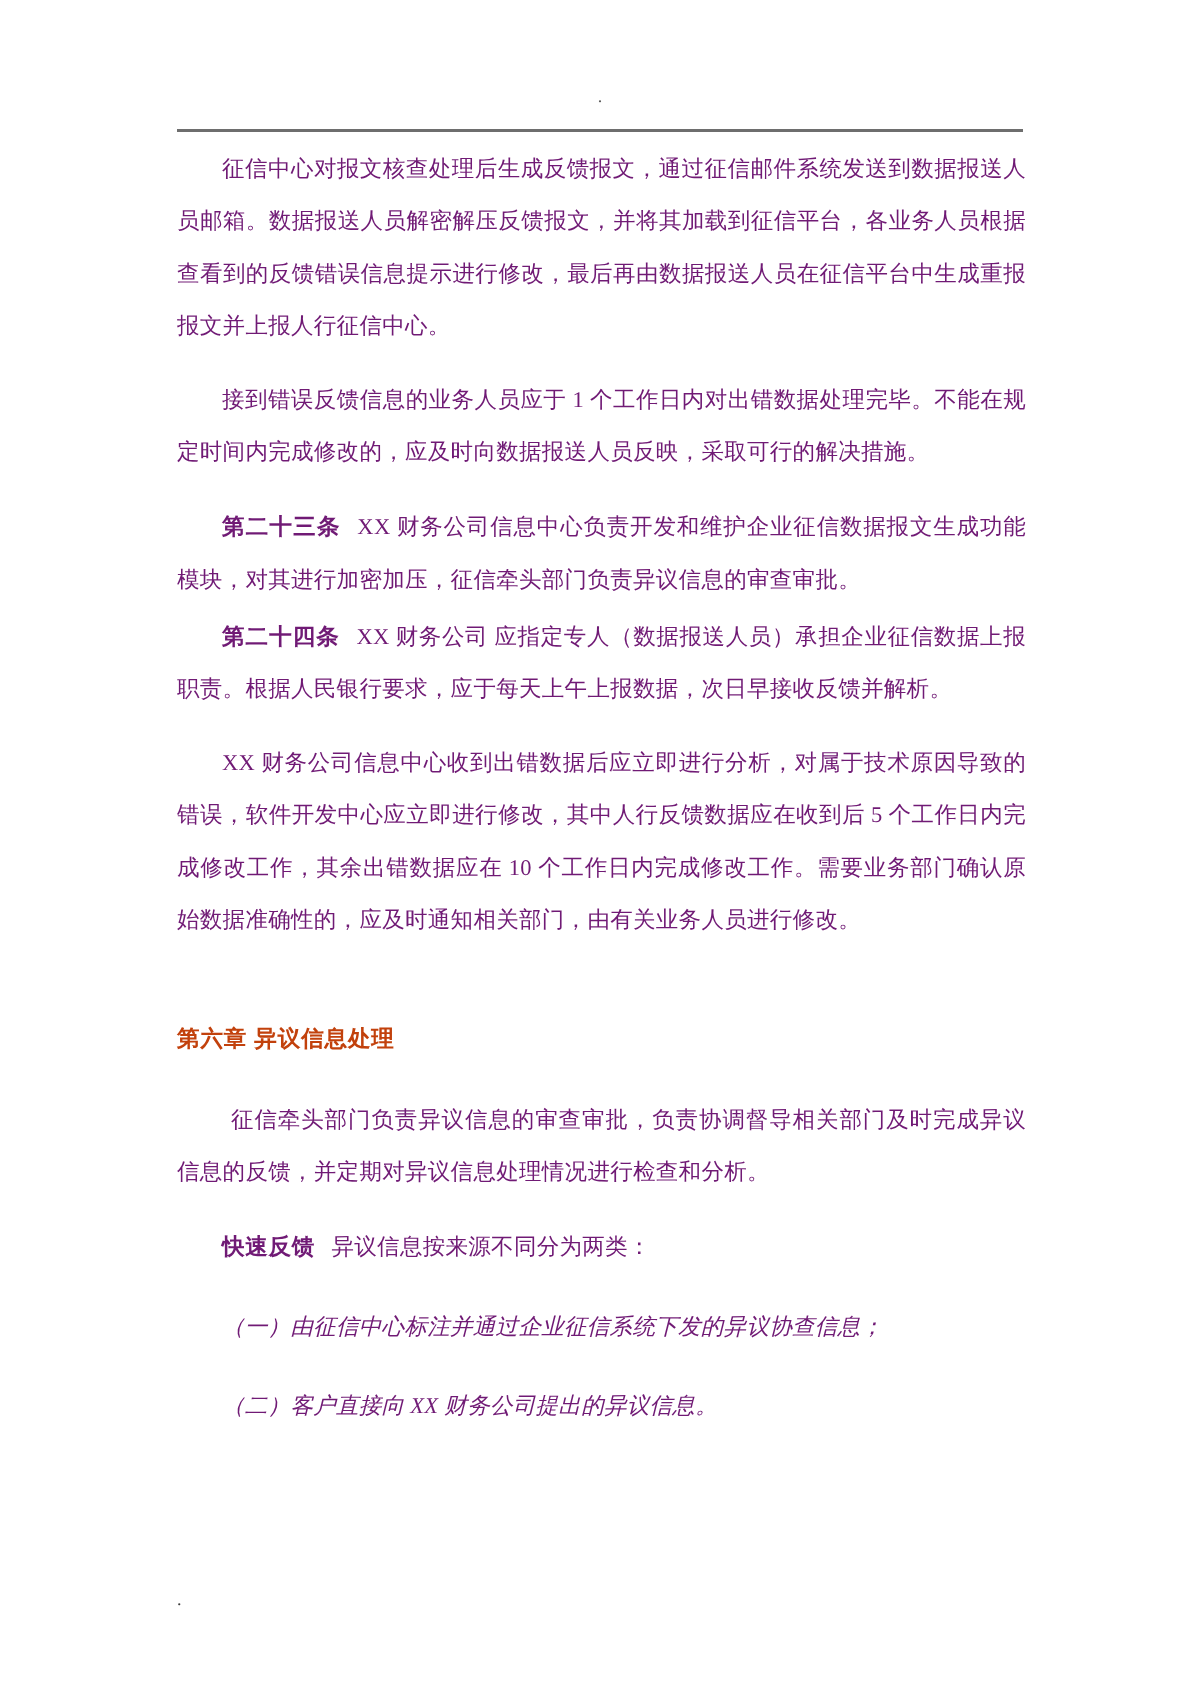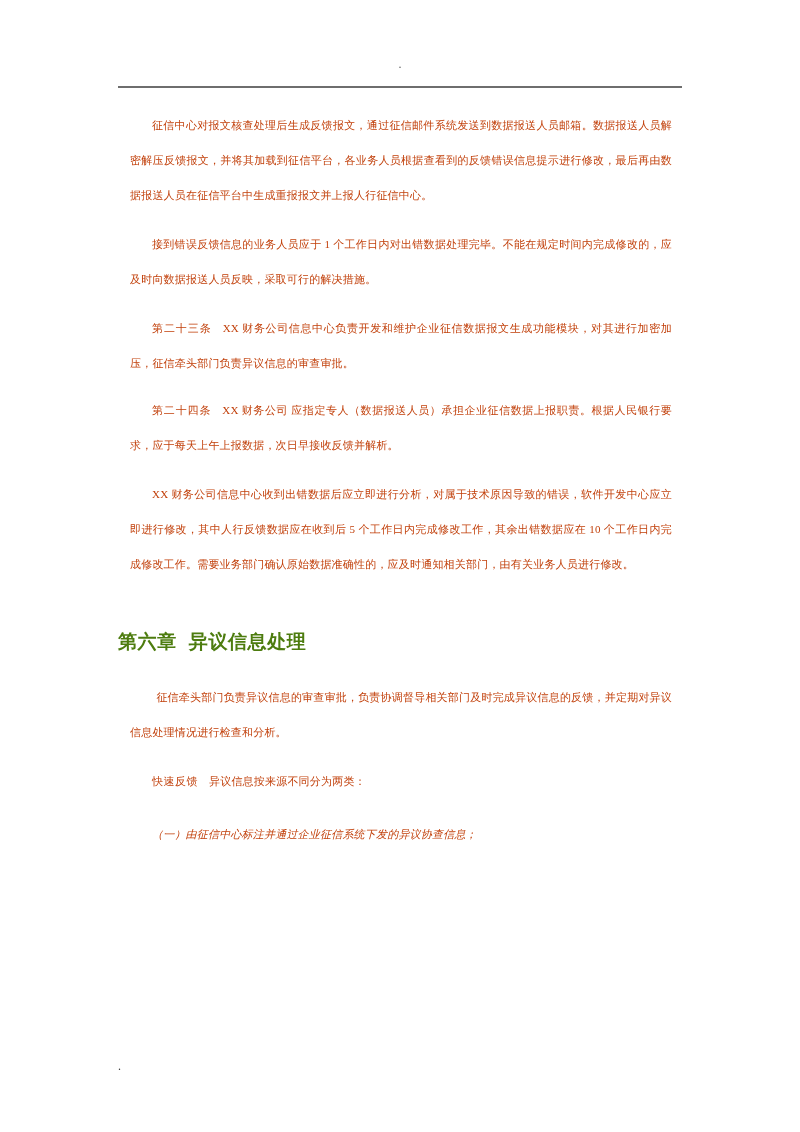--- a/index.html
+++ b/index.html
@@ -54,62 +54,62 @@
 
   
   .content {
     position: absolute;
     left: 118px;
     top: 96px;
     width: 566px;
   }
 
   p.para {
-    margin: 12px;
-    font-size: 11px;
+    margin: 0;
+    font-size: 15px;
     line-height: 35px;
     text-align: justify;
     text-justify: inter-ideograph;
     text-indent: 2em;
-    color: #c2410c;
+    color: #701a75;
     letter-spacing: 0.2px;
     font-family: "Liberation Serif", "DejaVu Serif", serif;
   }
 
   p.para.spaced {
     margin-top: 14px;
   }
   p.para.tight {
     margin-top: 2px;
   }
   p.para.wide-indent {
     text-indent: 2.4em;
   }
 
   
   .marker {
-    font-weight: normal;
+    font-weight: bold;
     font-family: "Liberation Sans", "DejaVu Sans", sans-serif;
     letter-spacing: 0.5px;
   }
   .gap {
     display: inline-block;
     width: 11px;
   }
 
   
   h2.chapter {
     margin: 0;
     padding: 0;
-    font-size: 19px;
+    font-size: 15px;
     line-height: 34px;
     font-weight: bold;
-    font-family: Liberation Mono, monospace;
+    font-family: Liberation Sans, sans-serif;
     text-indent: 0;
-    color: #4d7c0f;
+    color: #c2410c;
     letter-spacing: 0.6px;
   }
   .chapter-wrap {
     margin-top: 44px;
     margin-bottom: 20px;
   }
 
   
   p.para.listitem {
     text-indent: 2em;
@@ -178,20 +178,23 @@
     </p>
 
     <p class="para spaced">
       <span class="marker">快速反馈</span><span class="gap"></span><span>异议信息按来源不同分为两类：</span>
     </p>
 
     <p class="para listitem">
       <span>（一）由征信中心标注并通过企业征信系统下发的异议协查信息；</span>
     </p>
 
+    <p class="para listitem">
+      <span>（二）客户直接向 XX 财务公司提出的异议信息。</span>
+    </p>
 
   </div>
 
   <div class="footer-zone">
     <span class="footer-mark">.</span>
   </div>
 
 </div>
 
 </body></html>

